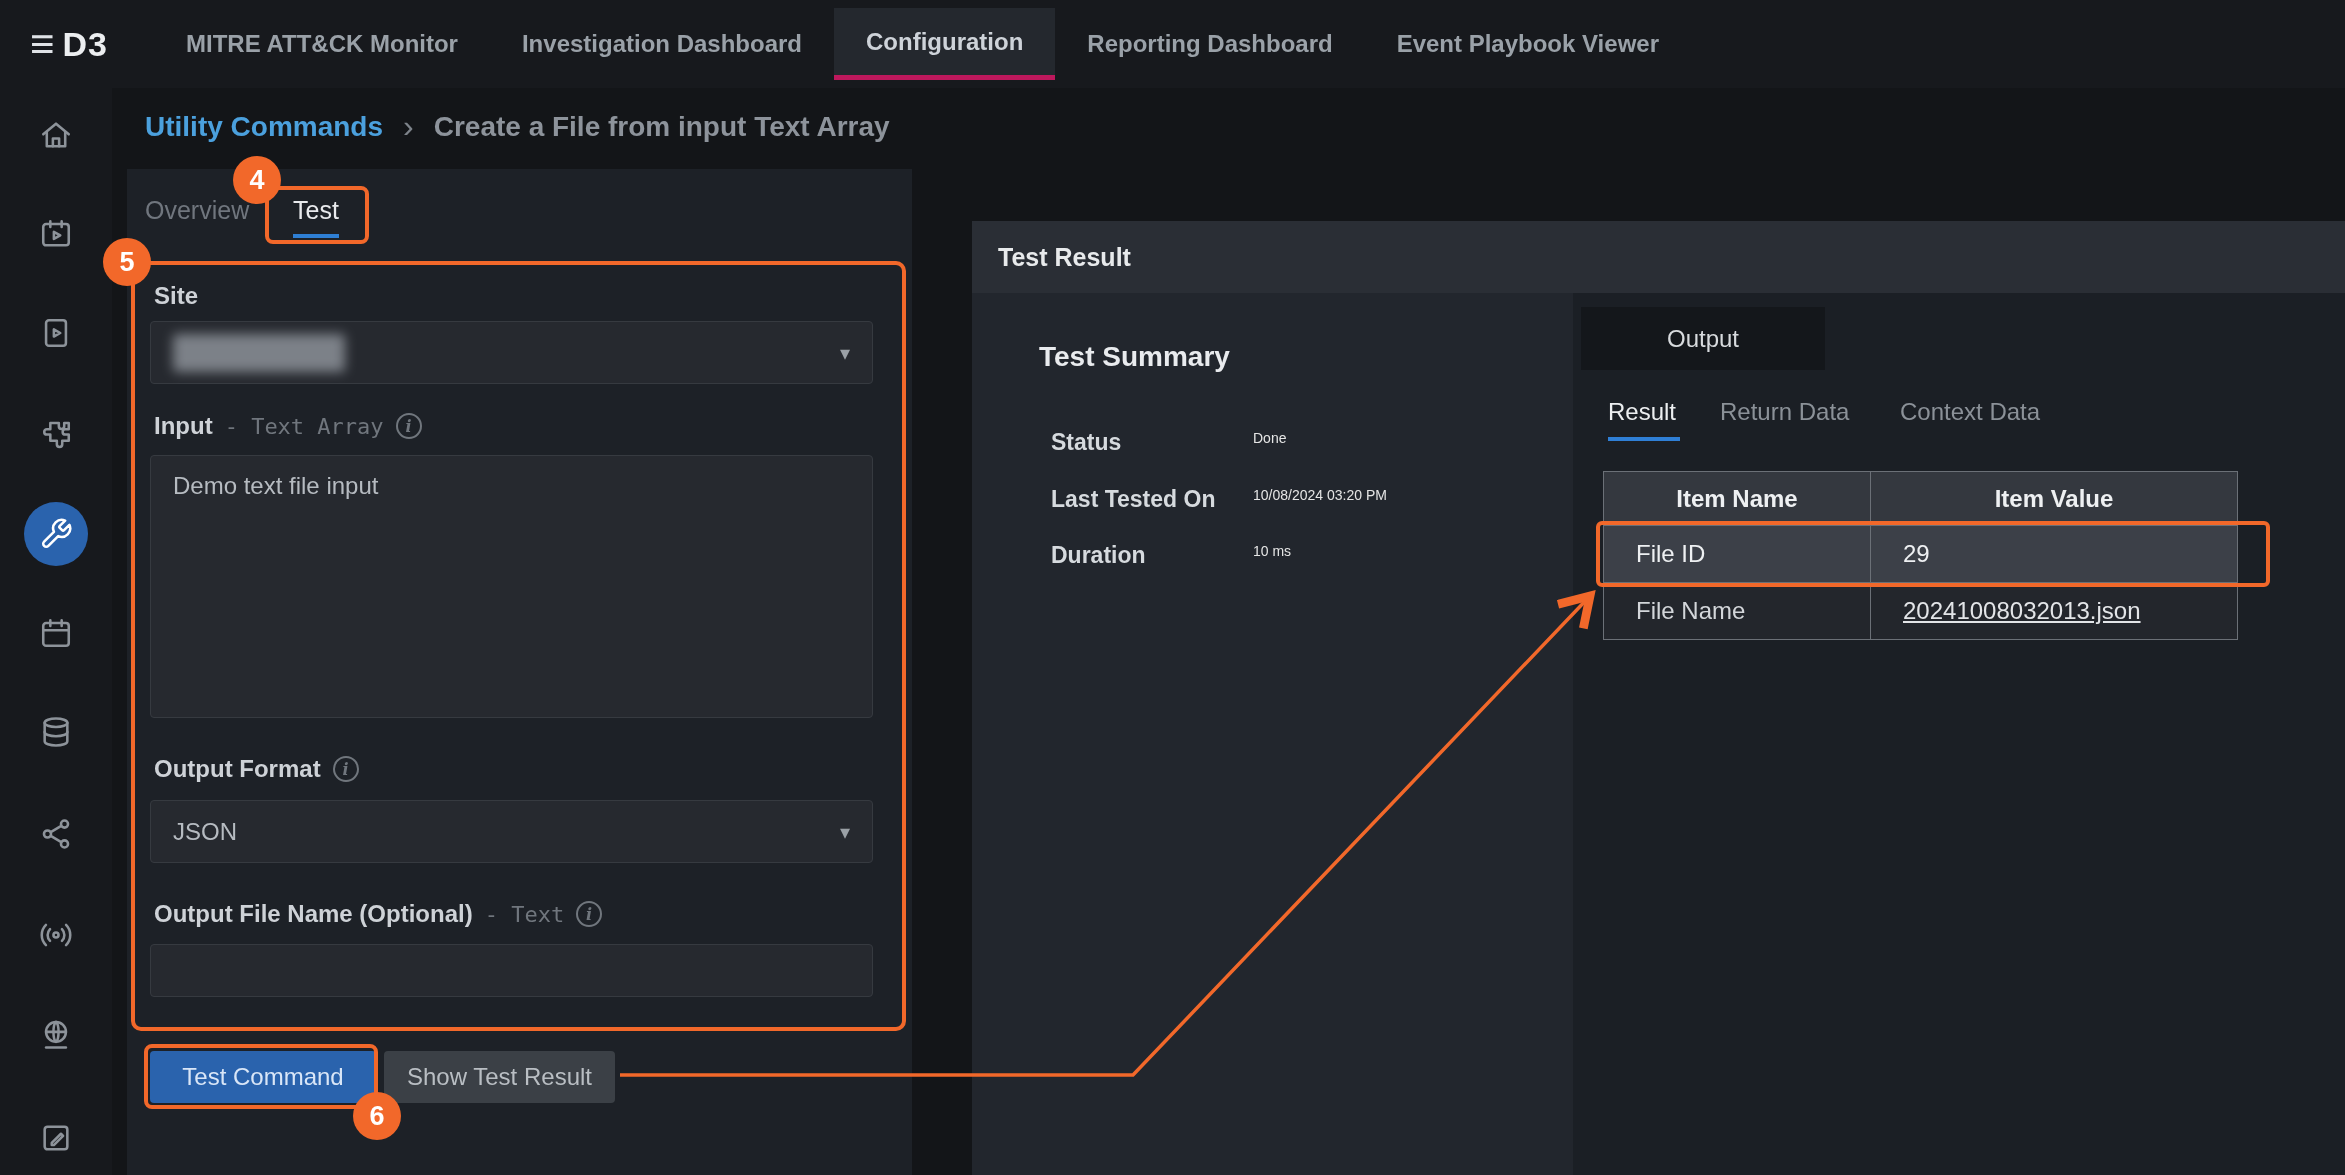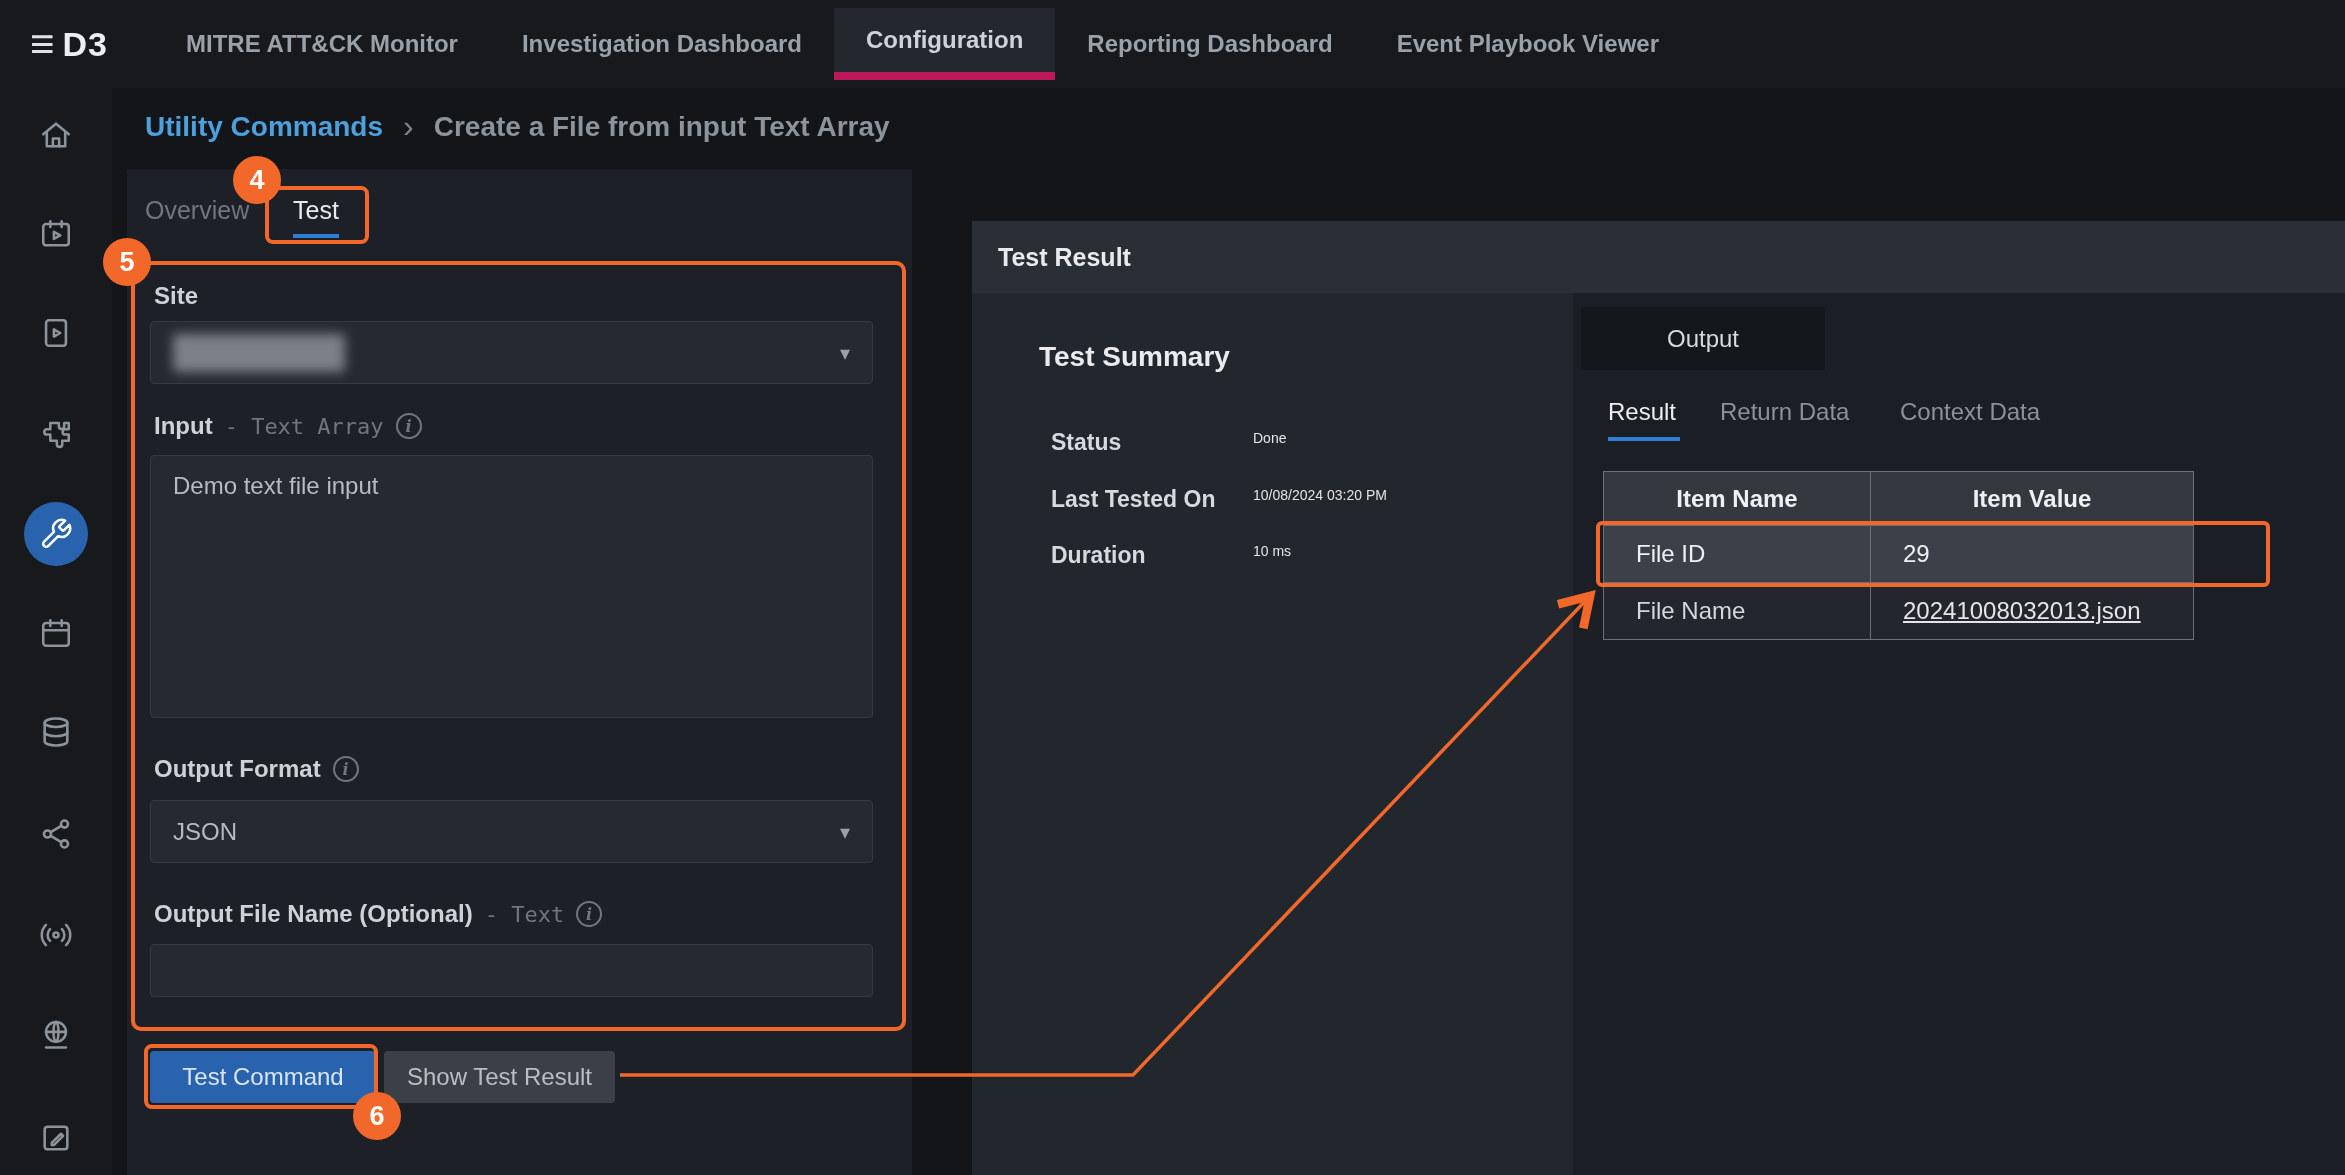--- a/index.html
+++ b/index.html
@@ -7,21 +7,21 @@
   .screen{position:relative;width:2345px;height:1175px;background:#131518;overflow:hidden;
           font-family:"Liberation Sans",sans-serif;color:#c9cdd2}
 
   
   .topbar{position:absolute;left:0;top:0;width:2345px;height:88px;background:#17191d;display:flex;align-items:center}
   .logo{display:flex;align-items:center;gap:8px;margin-left:30px;min-width:110px;cursor:pointer}
   .logo-bars{font-size:42px;line-height:1;color:#dfe2e6}
   .logo-text{font-size:34px;font-weight:bold;letter-spacing:1px;color:#eceef0}
   .navitems{display:flex;align-items:center;height:100%;margin-left:14px}
   .navitem{display:flex;align-items:center;height:88px;padding:0 32px;font-size:24px;font-weight:bold;color:#9aa1a8;cursor:pointer;white-space:nowrap}
-  .navitem.active{height:72px;background:#24282e;border-bottom:8px solid #be185d;color:#ced3d9}
+  .navitem.active{height:72px;background:#24282e;border-bottom:5px solid #be185d;color:#ced3d9}
 
   
   .breadcrumb{position:absolute;left:145px;top:108px;display:flex;align-items:center;gap:20px;font-size:28px;font-weight:bold}
   .bc-parent{color:#4ba0dd;cursor:pointer}
   .bc-sep{color:#7d838a;font-size:32px;font-weight:normal}
   .bc-current{color:#8d939b}
 
   
   .sidebar{position:absolute;left:0;top:88px;width:112px;height:1087px;background:#17191d}
   .side-icon{position:absolute;left:24px;width:64px;height:64px;display:flex;align-items:center;justify-content:center;cursor:pointer;border-radius:50%}
@@ -56,21 +56,21 @@
   .output-tab{position:absolute;left:1581px;top:307px;width:244px;height:63px;background:#14171b;display:flex;align-items:center;justify-content:center;font-size:24px;color:#d8dbde;cursor:pointer}
   .rtab{position:absolute;top:398px;font-size:24px;color:#8b9198;cursor:pointer;white-space:nowrap}
   .rtab.active{color:#eceef0}
   .rtab-underline{position:absolute;left:1608px;top:437px;width:72px;height:4px;background:#2f7fd6}
 
   
   .itable{position:absolute;left:1603px;top:471px;width:660px}
   .trow{display:flex}
   .tcell{border:1px solid #6b7077;display:flex;align-items:center;font-size:24px;overflow:hidden}
   .tcell.c1{width:268px}
-  .tcell.c2{width:324px;margin-left:-1px}
+  .tcell.c2{width:368px;margin-left:-1px}
   .trow + .trow .tcell{margin-top:-1px}
   .thead .tcell{height:55px;justify-content:center;font-weight:bold;background:#34383f;color:#eef0f2}
   .tbody-row .tcell{height:58px;padding-left:32px;background:#23262c;color:#d3d6da}
   .tbody-row.hl .tcell{background:#3c4048;color:#eef0f2}
   .link{text-decoration:underline;color:#e3e5e8;cursor:pointer}
 
   
   .ann-box{position:absolute;border:4px solid #F2682A;border-radius:8px;z-index:6;pointer-events:none}
   .badge{position:absolute;width:48px;height:48px;border-radius:50%;background:#F2682A;color:#ffffff;font-size:27px;font-weight:bold;display:flex;align-items:center;justify-content:center;z-index:7;pointer-events:none}
   .arrow-svg{position:absolute;left:0;top:0;z-index:5;pointer-events:none}

